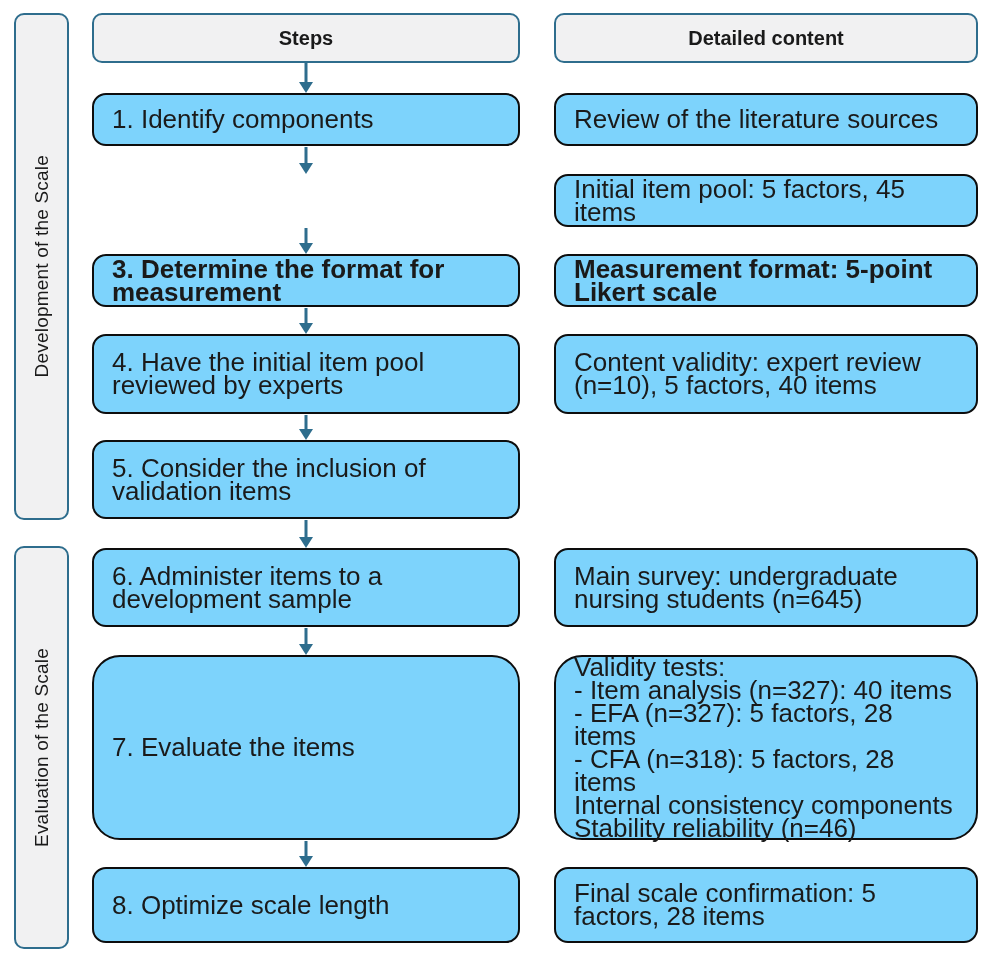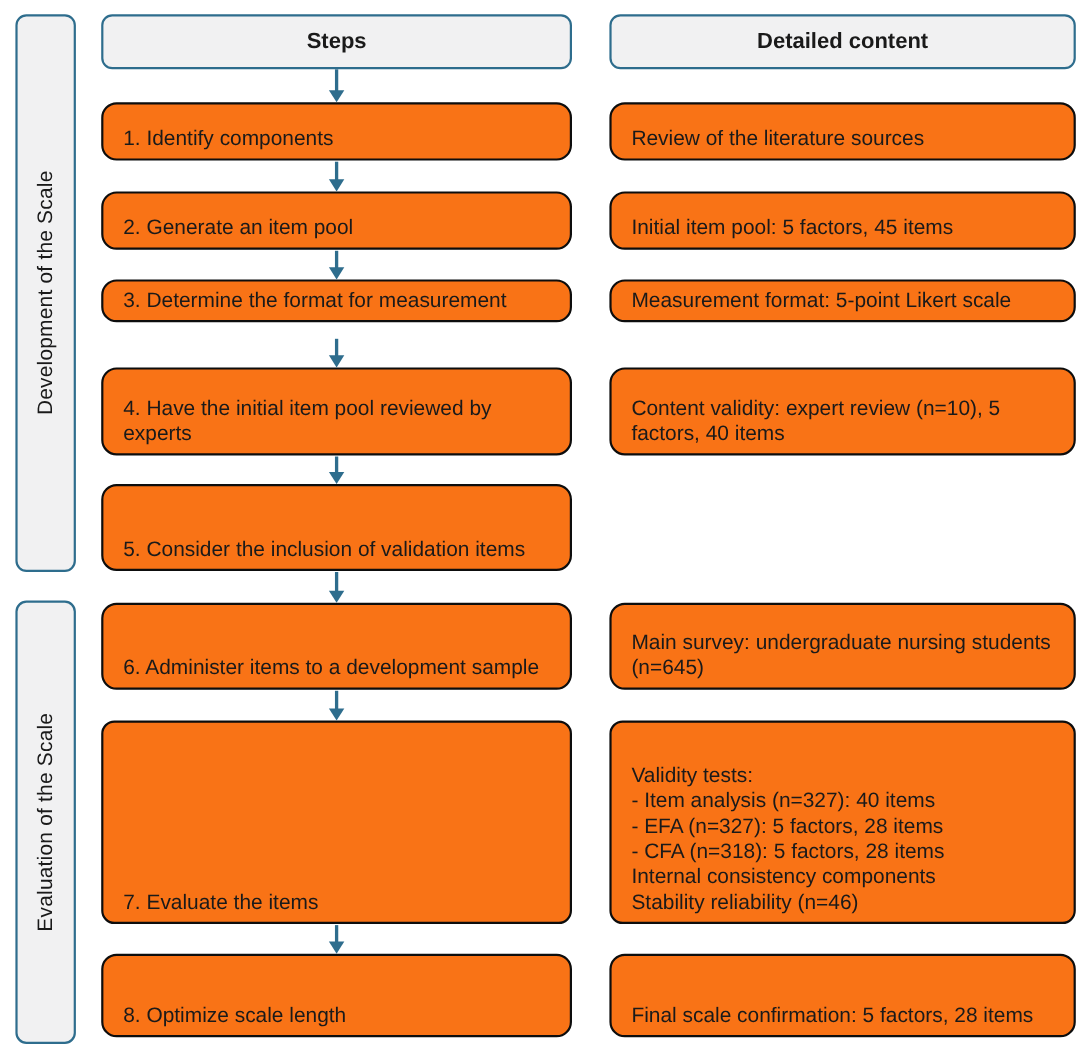--- a/index.html
+++ b/index.html
@@ -25,40 +25,40 @@
     writing-mode:vertical-rl;
     transform:rotate(180deg);
     font-size:19px;
     white-space:nowrap;
     letter-spacing:0.2px;
   }
 
   
   .fbox{
     position:absolute;
-    background:#f97316;
+    background:#7dd3fc;
     border:2.5px solid var(--box-border);
     border-radius:14px;
     box-sizing:border-box;
-    display:flex;align-items:flex-end;
-    font-size:19px;
+    display:flex;align-items:center;
+    font-size:26px;
     line-height:23px;
   }
   .fbox .txt{padding:6px 18px;}
-  .fbox.bigradius{border-radius:12px;}
+  .fbox.bigradius{border-radius:28px;}
 
   
   .steps-col{left:92px;width:428px;}
   .detail-col{left:554px;width:424px;}
 
   
   .rowhdr{top:13px;height:50px;}
   .r1{top:93px;height:53px;}
   .r2{top:174px;height:53px;}
-  .r3{top:254px;height:39px;}
+  .r3{top:254px;height:53px;font-weight:bold;}
   .r4{top:334px;height:80px;}
   .r5{top:440px;height:79px;}
   .r6{top:548px;height:79px;}
   .r7{top:655px;height:185px;}
   .r8{top:867px;height:76px;}
 
   
   .arrow{position:absolute;left:299px;width:14px;}
   .arrow::before{
     content:"";position:absolute;left:50%;top:0;
@@ -98,23 +98,20 @@
 
   <div class="panel header steps-col rowhdr">
     <span>Steps</span>
   </div>
   <div class="panel header detail-col rowhdr">
     <span>Detailed content</span>
   </div>
 
   <div class="fbox steps-col r1">
     <span class="txt">1. Identify components</span>
-  </div>
-  <div class="fbox steps-col r2">
-    <span class="txt">2. Generate an item pool</span>
   </div>
   <div class="fbox steps-col r3">
     <span class="txt">3. Determine the format for measurement</span>
   </div>
   <div class="fbox steps-col r4">
     <span class="txt">4. Have the initial item pool reviewed by experts</span>
   </div>
   <div class="fbox steps-col r5">
     <span class="txt">5. Consider the inclusion of validation items</span>
   </div>

